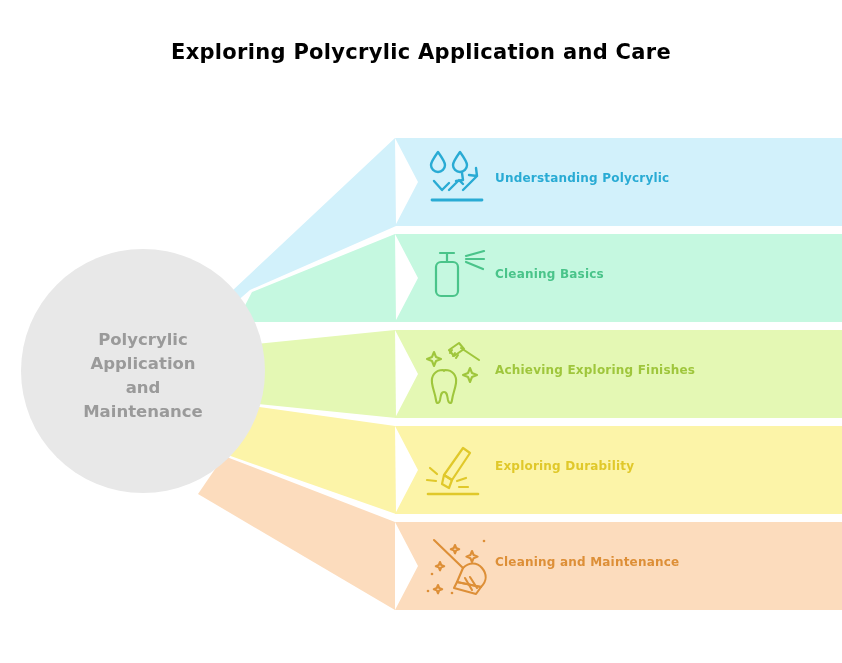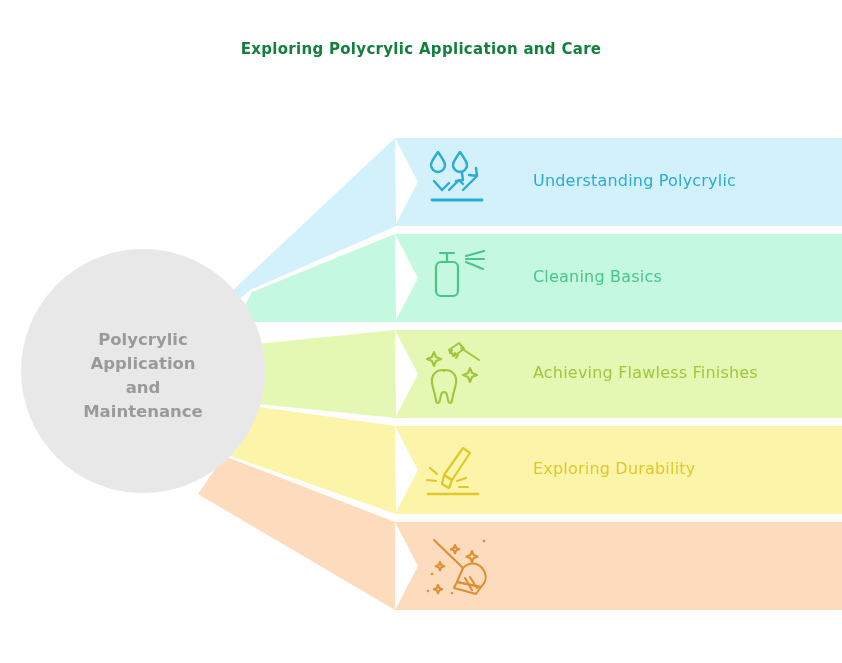--- a/index.html
+++ b/index.html
@@ -19,38 +19,37 @@
     width: 842px;
     height: 663px;
   }
   #title {
     position: absolute;
     left: 0;
     top: 40px;
     width: 842px;
     text-align: center;
     font-family: "DejaVu Sans", "Liberation Sans", sans-serif;
-    font-size: 15px;
+    font-size: 21px;
     font-weight: bold;
     letter-spacing: 0.3px;
-    color: #15803d;
+    color: #000000;
   }
   #diagram {
     position: absolute;
     left: 0;
     top: 0;
   }
   .band-label {
     position: absolute;
     font-family: "DejaVu Sans", "Liberation Sans", sans-serif;
-    font-size: 16px;
-    font-weight: normal;
+    font-size: 12px;
+    font-weight: bold;
     letter-spacing: 0.2px;
     white-space: nowrap;
-    margin-left: 38px;
   }
   .center-line {
     font-family: "DejaVu Sans", "Liberation Sans", sans-serif;
     font-size: 16.5px;
     font-weight: bold;
     fill: #9a9a9a;
     text-anchor: middle;
   }
 </style>
 </head>
@@ -145,18 +144,19 @@
       <circle cx="428" cy="591" r="1.3" fill="#dd8f37" stroke="none"></circle>
       <circle cx="452" cy="593" r="1.3" fill="#dd8f37" stroke="none"></circle>
     </g>
 
   </svg>
 
   <div class="band-label" style="left:495px; top:171px; color:#29abd4;">Understanding Polycrylic</div>
 
   <div class="band-label" style="left:495px; top:267px; color:#4ac48a;">Cleaning Basics</div>
 
-  <div class="band-label" style="left:495px; top:363px; color:#9fc63c;">Achieving Flawless Finishes</div>
+  <div class="band-label" style="left:495px; top:363px; color:#9fc63c;">Achieving Exploring Finishes</div>
 
   <div class="band-label" style="left:495px; top:459px; color:#e0c82a;">Exploring Durability</div>
 
+  <div class="band-label" style="left:495px; top:555px; color:#dd8f37;">Cleaning and Maintenance</div>
 
 </div>
 
 </body></html>

